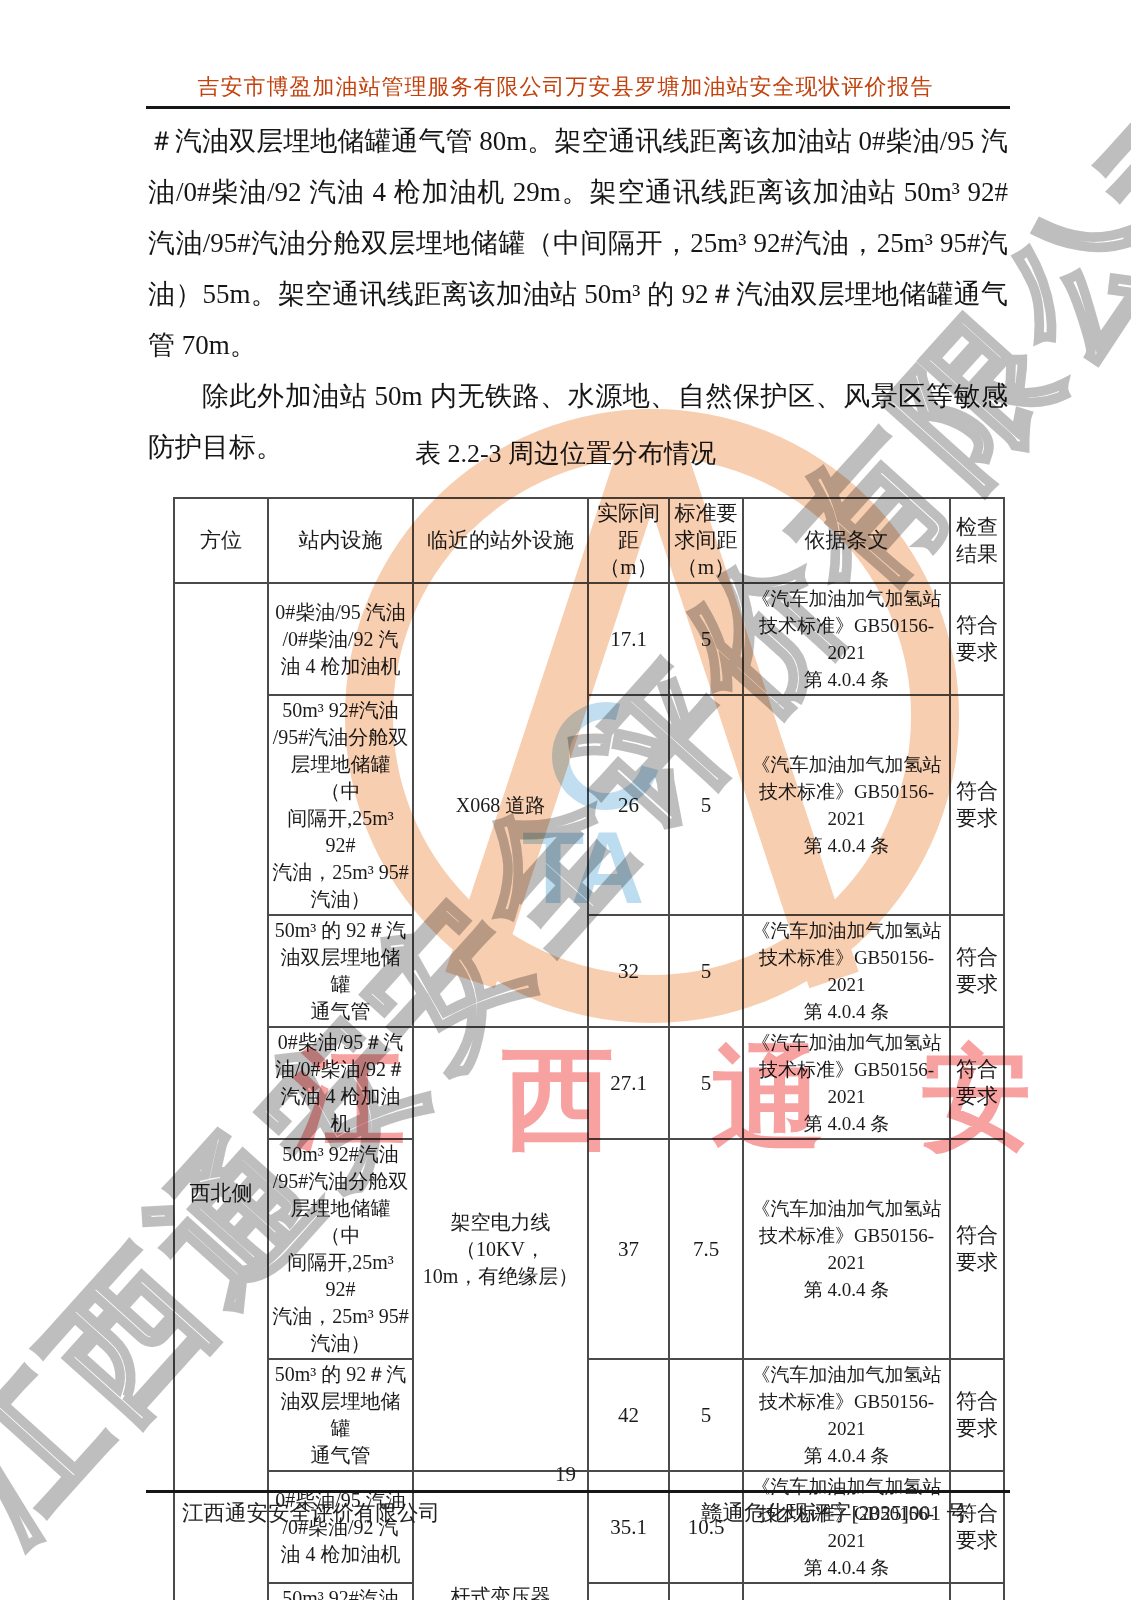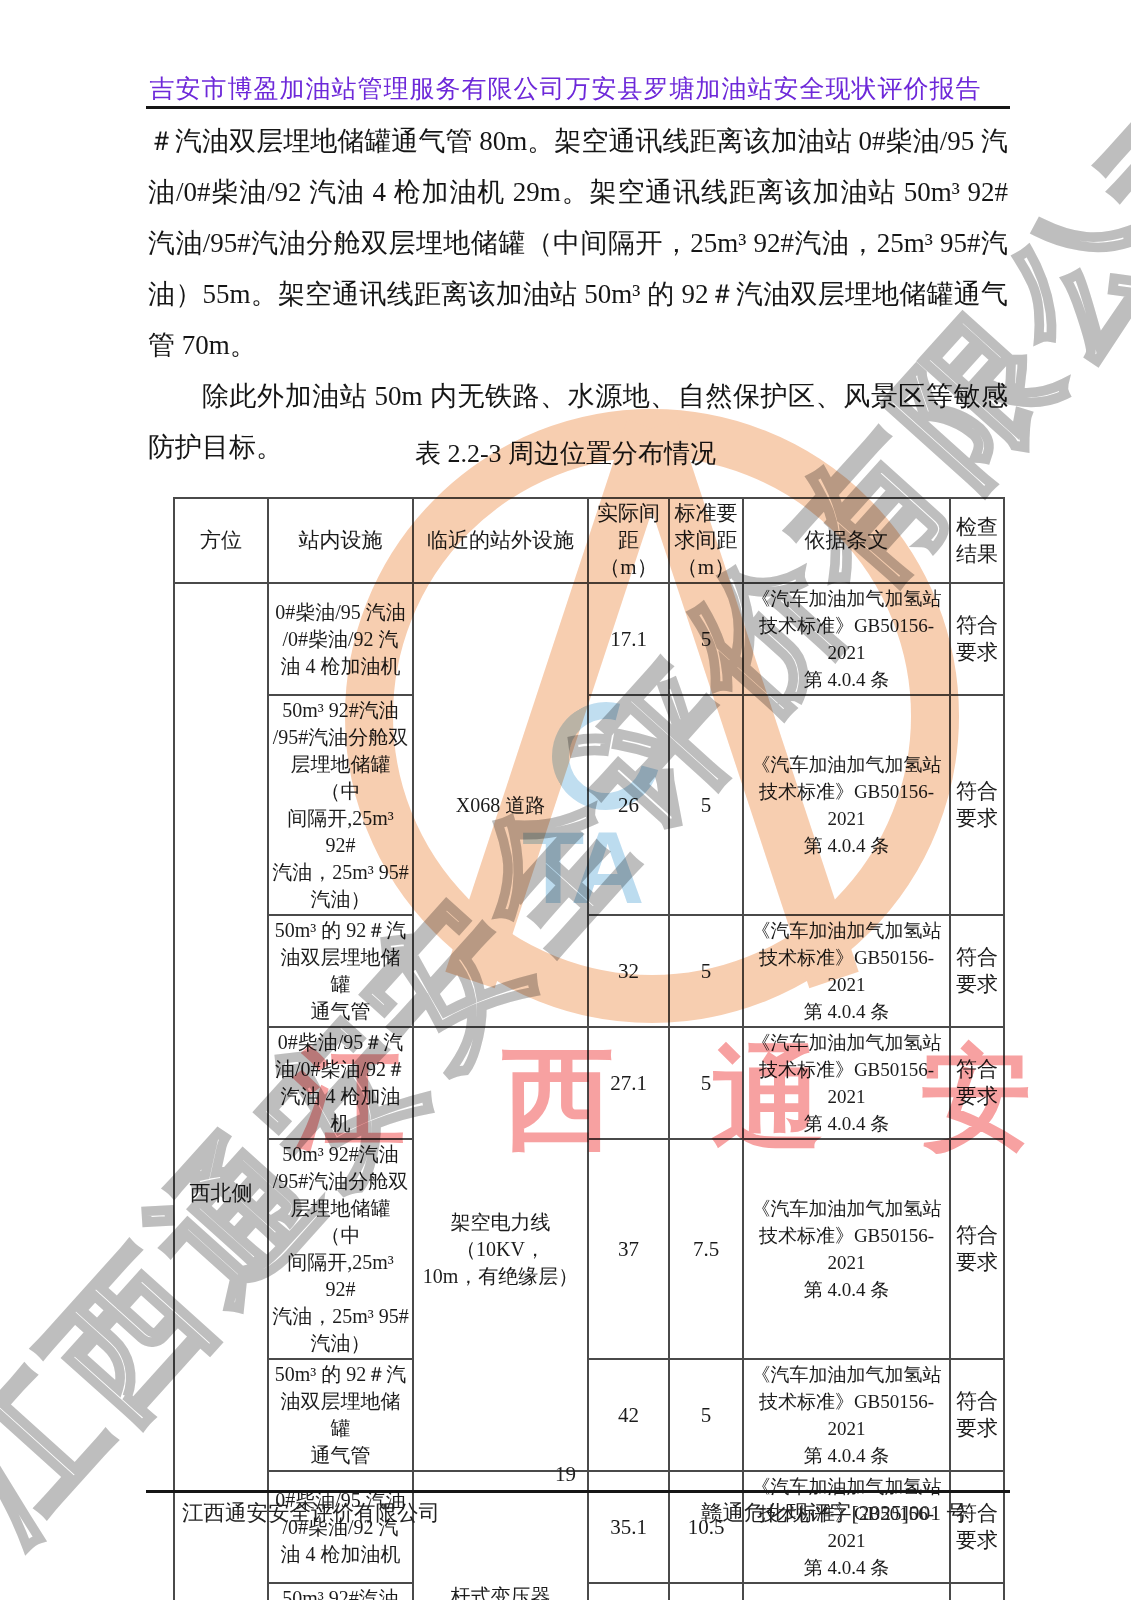--- a/index.html
+++ b/index.html
@@ -8,21 +8,21 @@
     width:1131px;height:1600px;
     margin:0 auto;
     background:#ffffff;
     overflow:hidden;
     font-family:"Liberation Serif","DejaVu Serif",serif;
     color:#1b1b1b;
   }
   
   .doc-header-title{
     position:absolute;left:0;top:72px;width:100%;
-    text-align:center;font-size:25px;letter-spacing:1px;color:#6d28d9;
+    text-align:center;font-size:22px;letter-spacing:1px;color:#c2410c;
   }
   .doc-header-rule{
     position:absolute;left:146px;top:106px;width:864px;height:3px;background:#161616;
   }
   
   .body-text{
     position:absolute;left:148px;top:116px;width:860px;
     font-size:27px;line-height:51px;text-align:justify;color:#161616;
   }
   .body-text p{margin:0;}

